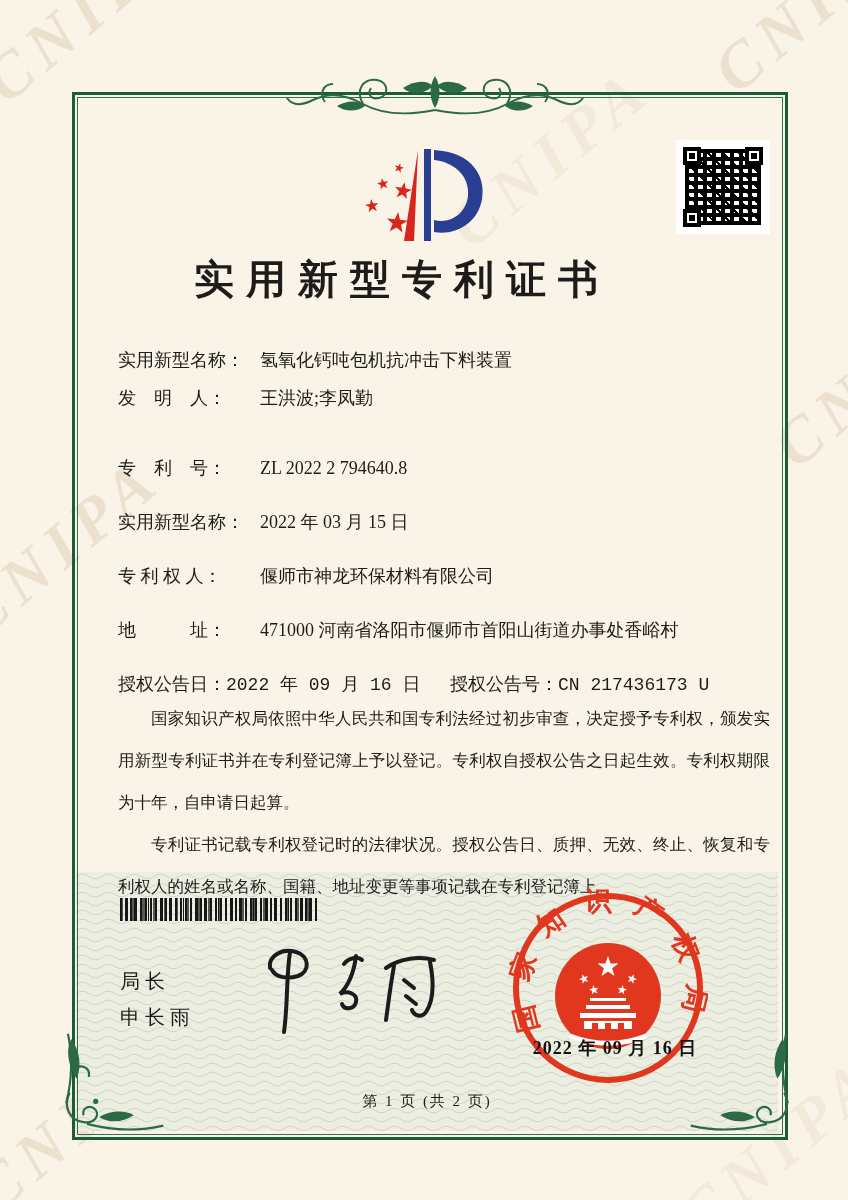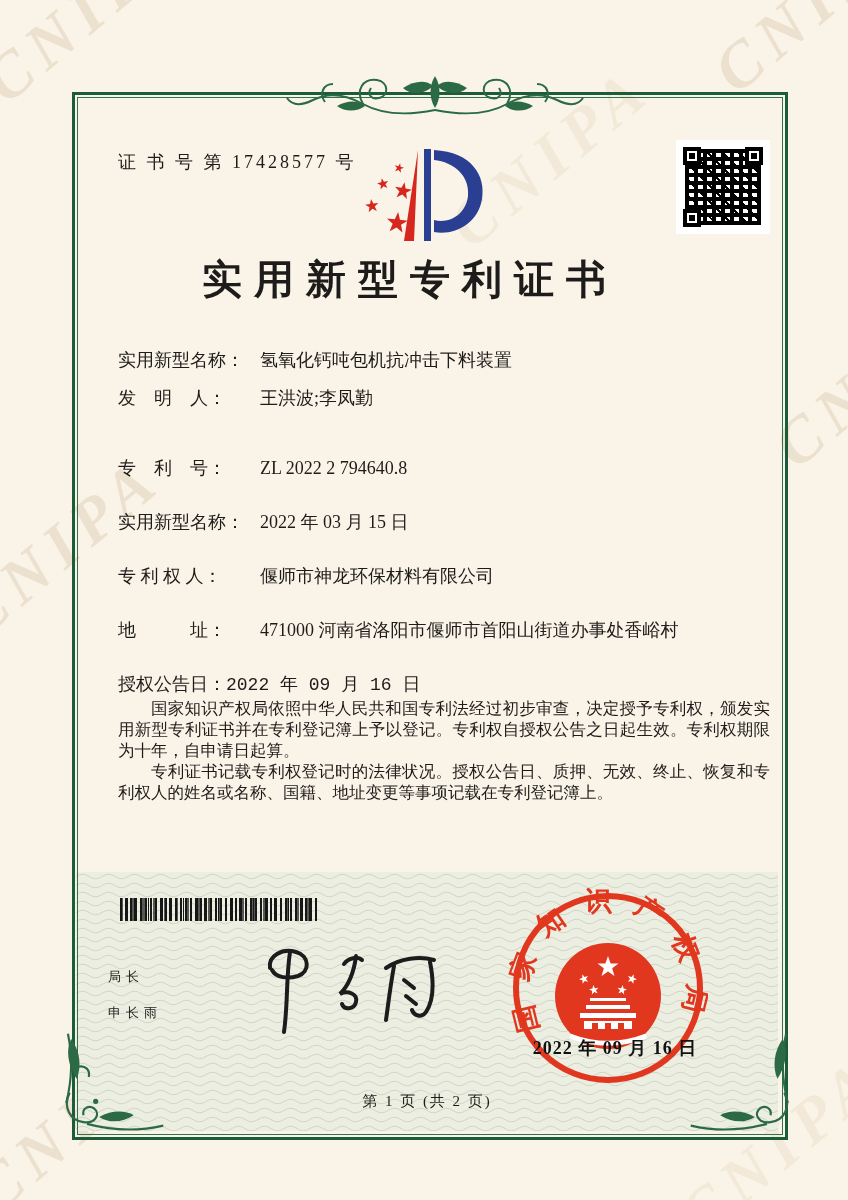--- a/index.html
+++ b/index.html
@@ -34,38 +34,38 @@
   .qr{position:absolute;left:676px;top:140px;width:94px;height:94px;background:#fff;}
   .qr .mods{position:absolute;inset:9px;background:
       repeating-linear-gradient(90deg,#000 0 4px,transparent 4px 9px),
       repeating-linear-gradient(0deg,#000 0 4px,transparent 4px 8px),
       repeating-linear-gradient(45deg,#000 0 2px,transparent 2px 11px);
       background-color:#fff;}
   .qr .fp{position:absolute;width:18px;height:18px;border:4px solid #000;background:#fff;box-sizing:border-box;}
   .qr .fp::after{content:"";position:absolute;inset:2px;background:#000;}
   .fp.tl{left:7px;top:7px;} .fp.tr{right:7px;top:7px;} .fp.bl{left:7px;bottom:7px;}
 
-  .title{position:absolute;left:12px;top:252px;width:796px;text-align:center;
+  .title{position:absolute;left:4px;top:252px;width:796px;text-align:center;
          font-size:40px;font-weight:bold;letter-spacing:12px;}
 
   .fields{position:absolute;left:118px;top:348px;width:660px;font-size:18px;}
   .frow{position:absolute;left:0;white-space:nowrap;}
   .frow .lab{display:inline-block;width:142px;}
   .grant2{position:absolute;left:332px;top:0;}
 
   .paras{position:absolute;left:118px;top:698px;width:652px;font-size:16.5px;
-         line-height:21px;text-align:justify;}
+         line-height:42px;text-align:justify;}
   .paras p{margin:0;text-indent:2em;}
 
   .barcode{position:absolute;left:120px;top:898px;width:198px;height:23px;background:
       repeating-linear-gradient(90deg,#161616 0 2px,transparent 2px 5px),
       repeating-linear-gradient(90deg,#161616 0 1px,transparent 1px 7px),
       repeating-linear-gradient(90deg,rgba(10,10,10,.65) 0 3px,transparent 3px 11px);}
 
-  .sig-label{position:absolute;left:108px;font-size:13px;letter-spacing:5px;}
+  .sig-label{position:absolute;left:120px;font-size:20px;letter-spacing:5px;}
   .sig-svg{position:absolute;left:248px;top:938px;width:210px;height:102px;}
 
   .seal{position:absolute;left:508px;top:888px;width:200px;height:200px;}
   .seal-date{position:absolute;left:520px;top:1036px;width:190px;text-align:center;
              font-size:18px;font-weight:bold;letter-spacing:1px;color:#111;}
 
   .pageno{position:absolute;left:72px;top:1092px;width:710px;text-align:center;
           font-size:15px;letter-spacing:2px;}
 
   .footnote{position:absolute;left:0;top:1142px;width:848px;text-align:center;}
@@ -138,21 +138,20 @@
       <path d="M30,106 C60,114 92,114 118,108"></path>
     </g>
     <g fill="#2b6a44">
       <path d="M12,8 C22,22 24,40 18,54 C10,42 4,22 12,8 Z"></path>
       <path d="M44,98 C58,90 74,90 84,96 C72,104 56,106 44,98 Z"></path>
     </g>
   </svg>
 
   <div class="content">
 
-    <div class="certno">证 书 号 第 17428577 号</div>
 
     <svg class="logo" viewBox="0 0 150 114">
       <defs>
         <path id="st" d="M0,-1 L0.235,-0.327 L0.951,-0.309 L0.381,0.118 L0.588,0.809 L0,0.4 L-0.588,0.809 L-0.381,0.118 L-0.951,-0.309 L-0.235,-0.327 Z"></path>
       </defs>
       <g fill="#d7261d">
         <use href="#st" transform="translate(47,24) scale(5) rotate(14)"></use>
         <use href="#st" transform="translate(31,40) scale(6) rotate(-12)"></use>
         <use href="#st" transform="translate(51,47) scale(9) rotate(10)"></use>
         <use href="#st" transform="translate(20,62) scale(7) rotate(-8)"></use>
@@ -188,20 +187,23 @@
         <span class="lab">实用新型名称：</span><span>2022 年 03 月 15 日</span>
       </div>
       <div class="frow" style="top:216px;">
         <span class="lab">专 利 权 人：</span><span>偃师市神龙环保材料有限公司</span>
       </div>
       <div class="frow" style="top:270px;">
         <span class="lab">地　　　址：</span><span>471000  河南省洛阳市偃师市首阳山街道办事处香峪村</span>
       </div>
       <div class="frow" style="top:324px;width:660px;font-family:Liberation Mono, monospace;">
         <span>授权公告日：</span><span>2022 年 09 月 16 日</span>
+        <span class="grant2">
+          <span>授权公告号：</span><span>CN 217436173 U</span>
+        </span>
       </div>
     </div>
 
     <div class="paras">
       <p>国家知识产权局依照中华人民共和国专利法经过初步审查，决定授予专利权，颁发实用新型专利证书并在专利登记簿上予以登记。专利权自授权公告之日起生效。专利权期限为十年，自申请日起算。</p>
       <p>专利证书记载专利权登记时的法律状况。授权公告日、质押、无效、终止、恢复和专利权人的姓名或名称、国籍、地址变更等事项记载在专利登记簿上。</p>
     </div>
 
     <div class="barcode"></div>
 

